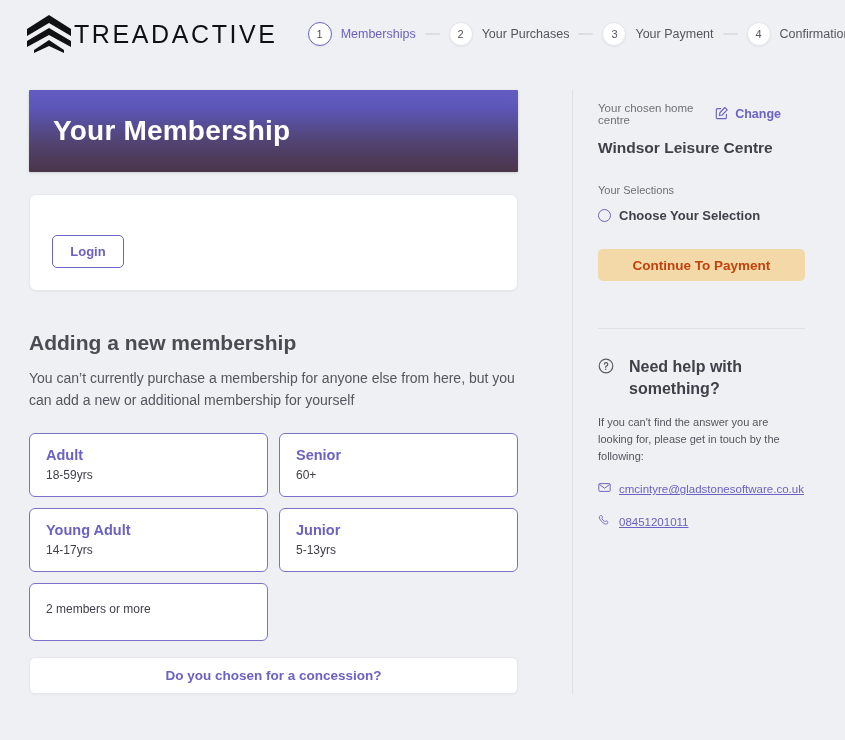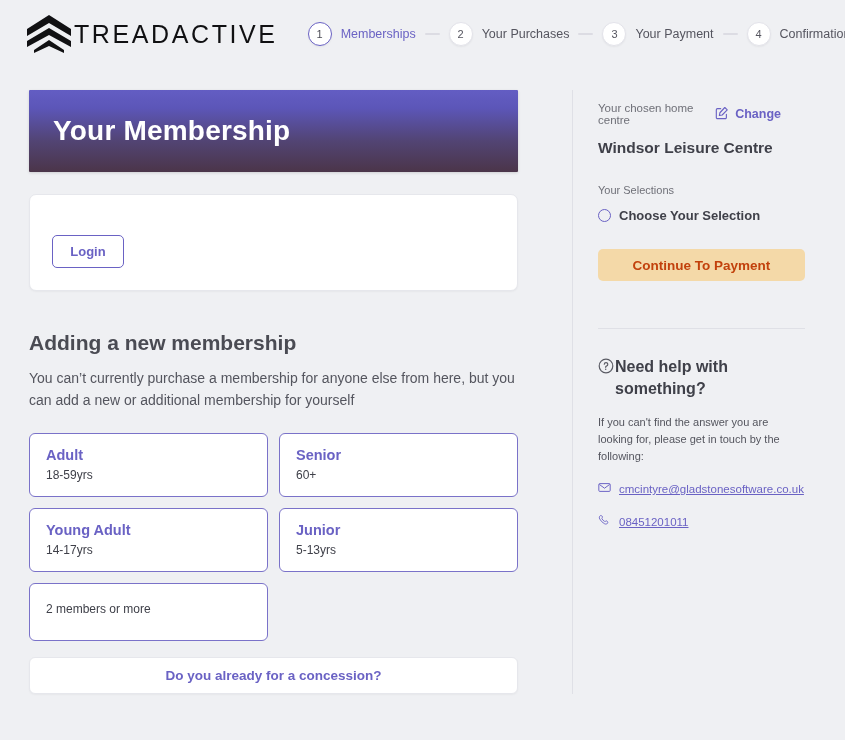--- a/index.html
+++ b/index.html
@@ -115,21 +115,21 @@
     margin-top: 26px; width: 207px; height: 32px;
     background: #f4d9a8; border: none; border-radius: 5px;
     color: #c2410c; font-size: 13.5px; font-weight: 700;
     font-family: "Liberation Sans", sans-serif;
     cursor: default; display: flex; align-items: center; justify-content: center;
   }
 
   .divider-h { margin-top: 47px; width: 207px; height: 1px; background: #dfe0e6; }
 
   .help-head {
-    margin-top: 27px; display: flex; align-items: flex-start; gap: 1px;
+    margin-top: 27px; display: flex; align-items: flex-start; gap: 15px;
   }
   .help-title { font-size: 16px; font-weight: 700; color: #3f4049; line-height: 1.35; max-width: 160px; }
   .help-sub { margin-top: 15px; font-size: 11px; line-height: 1.55; color: #54555e; }
 
   .contact-row { margin-top: 15px; display: flex; align-items: center; gap: 8px; }
   .contact-link {
     color: #6a62c4; font-size: 11.5px; text-decoration: underline; cursor: pointer;
   }
   .ico { flex: none; display: block; }
 </style>
@@ -204,21 +204,21 @@
         <div class="opt-card">
           <div class="opt-title">Junior</div>
           <div class="opt-sub">5-13yrs</div>
         </div>
         <div class="opt-card">
           <div class="opt-sub">2 members or more</div>
         </div>
       </div>
 
       <div class="concession">
-        <span class="concession-label">Do you already for a concession?</span>
+        <span class="concession-label">Do you chosen for a concession?</span>
       </div>
     </div>
 
     <div class="divider-v"></div>
 
     <div class="side-col">
 
       <div class="side-row">
         <span class="side-cap">Your chosen home centre</span>
         <a class="change-link">

